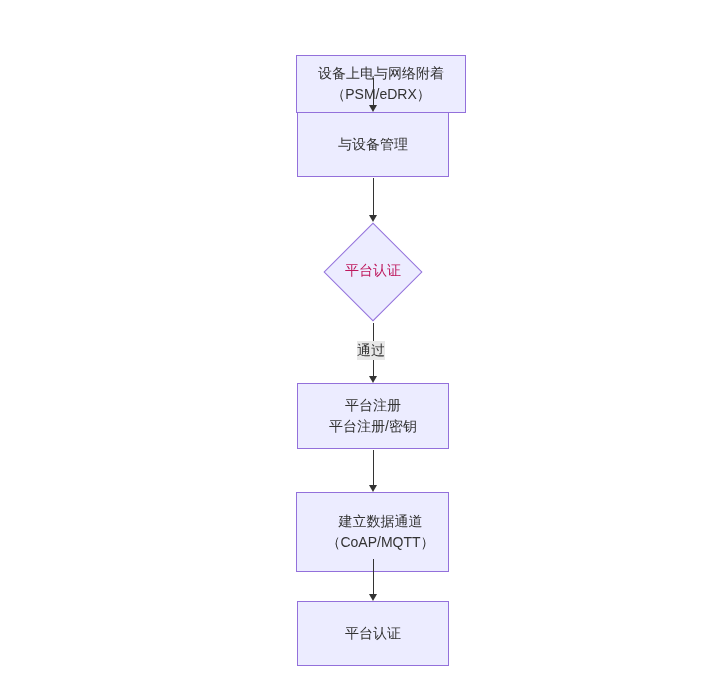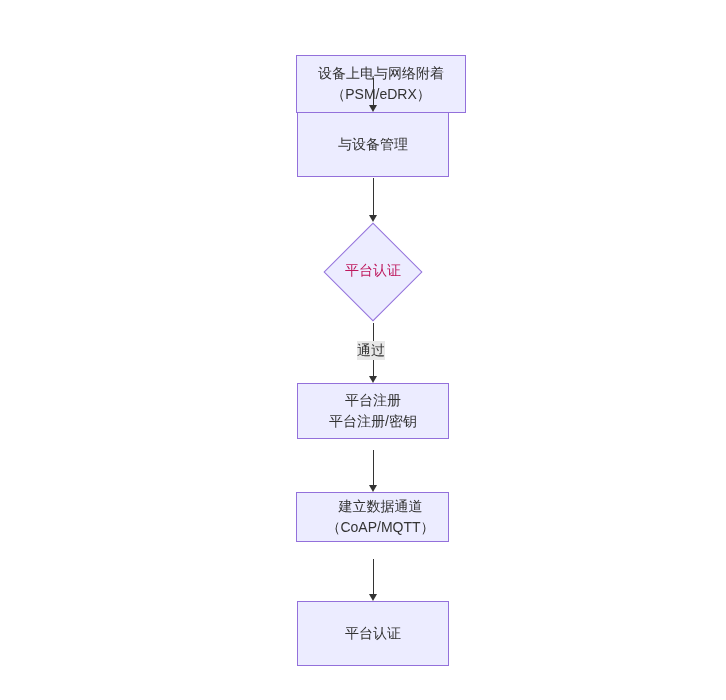--- a/index.html
+++ b/index.html
@@ -108,31 +108,31 @@
 
   <div class="diamond-shape" style="left:338px; top:237px;"></div>
   <div class="diamond-label" style="left:322px; top:262px; width:102px;">平台认证</div>
 
   <div class="arrow" style="left:368px; top:323px; height:60px;">
     <div class="shaft"></div>
     <div class="head"></div>
   </div>
   <div class="edge-label" style="left:371px; top:341px;">通过</div>
 
-  <div class="node" style="left:297px; top:383px; width:152px; height:56px;justify-content:center;">
+  <div class="node" style="left:297px; top:383px; width:152px; height:66px;justify-content:center;">
     <span>平台注册</span>
     <span>平台注册/密钥</span>
   </div>
 
   <div class="arrow" style="left:368px; top:450px; height:42px;">
     <div class="shaft"></div>
     <div class="head"></div>
   </div>
 
-  <div class="node" style="left:296px; top:492px; width:153px; height:50px;padding-left:16px;">
+  <div class="node" style="left:296px; top:492px; width:153px; height:80px;padding-left:16px;">
     <span>建立数据通道</span>
     <span>（CoAP/MQTT）</span>
   </div>
 
   <div class="arrow" style="left:368px; top:559px; height:42px;">
     <div class="shaft"></div>
     <div class="head"></div>
   </div>
 
   <div class="node" style="left:297px; top:601px; width:152px; height:65px;">

